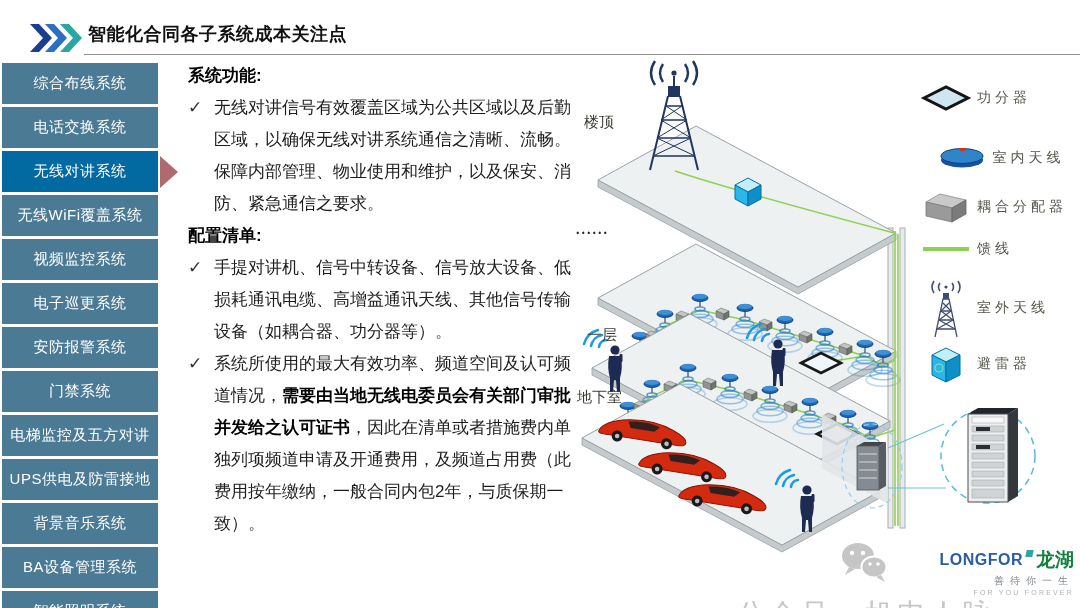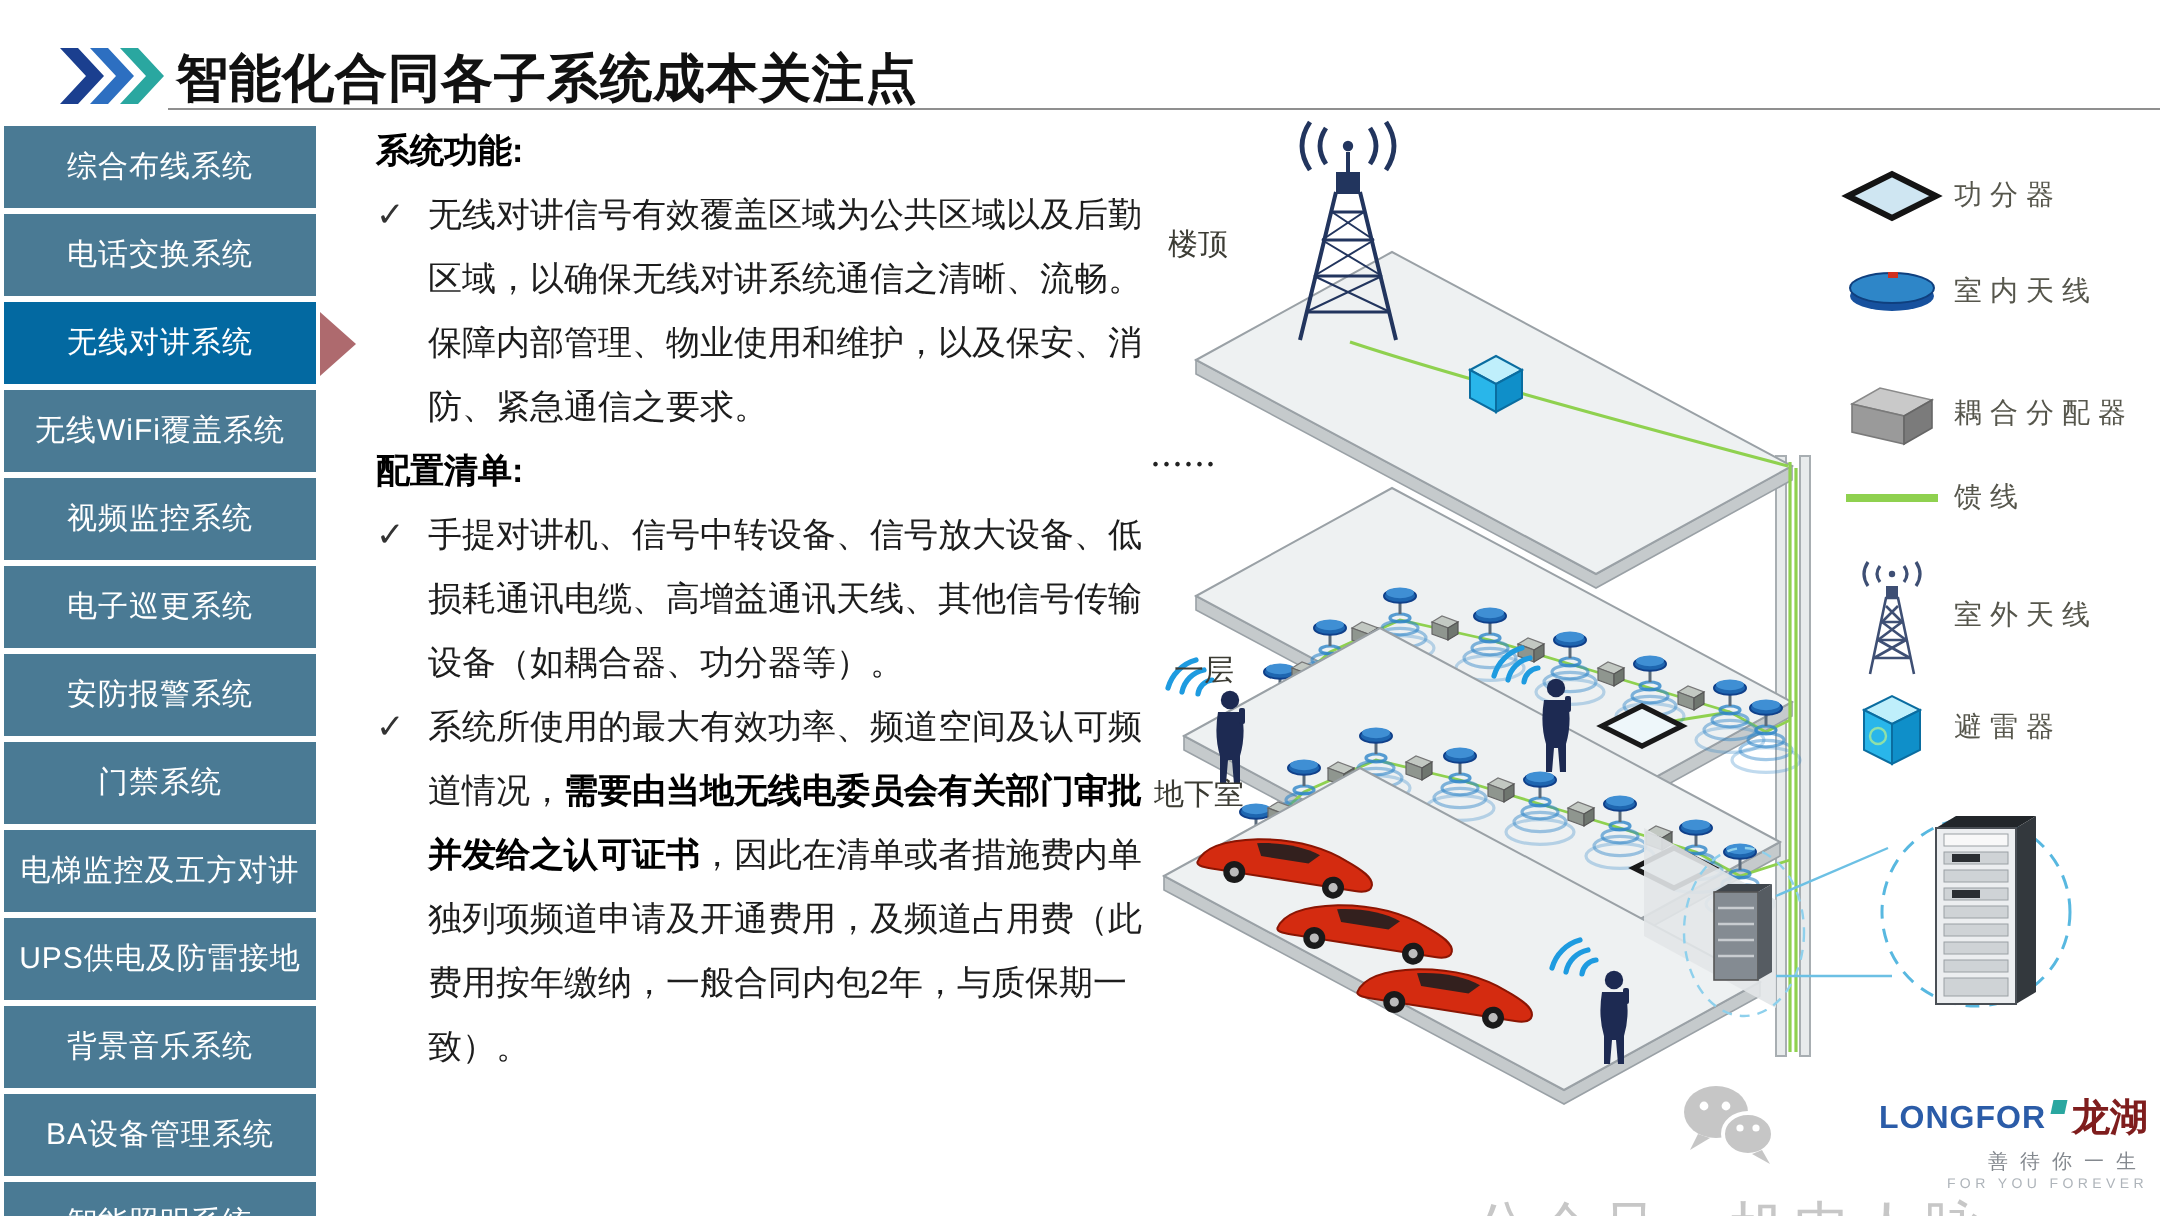--- a/index.html
+++ b/index.html
@@ -2,21 +2,21 @@
 <html><head>
 <meta charset="utf-8">
 <style>
   html,body{margin:0;padding:0;background:#888;}
   .canvas{
     position:relative;width:1080px;height:608px;background:#ffffff;overflow:hidden;
     font-family:"Liberation Sans","DejaVu Sans",sans-serif;margin:0 auto;
   }
   
   .hdr-chevrons{position:absolute;left:30px;top:24px;}
-  .page-title{position:absolute;left:88px;top:22px;font-size:26px;font-weight:bold;color:#111;letter-spacing:.5px;}
+  .page-title{position:absolute;left:88px;top:22px;font-size:18px;font-weight:bold;color:#111;letter-spacing:.5px;}
   .hdr-rule{position:absolute;left:84px;right:0;top:54px;height:0;border-top:1.5px solid #8f8f8f;}
   
   .sidebar{position:absolute;left:2px;top:63px;width:156px;}
   .sb-item{position:relative;height:41px;margin-bottom:3px;background:#4a7a94;color:#fff;
     display:flex;align-items:center;justify-content:center;font-size:15px;letter-spacing:.5px;}
   .sb-item.active{background:#0369a1;}
   .sb-item.active::after{content:"";position:absolute;left:158px;top:50%;transform:translateY(-50%);
     width:0;height:0;border-left:18px solid #ae6a6e;border-top:16px solid transparent;border-bottom:16px solid transparent;}
   
   .textpanel{position:absolute;left:188px;top:60px;width:386px;font-size:17px;line-height:32px;color:#1d1d1d;}
@@ -33,21 +33,21 @@
   .lg-row{position:absolute;left:0;width:165px;height:56px;display:flex;align-items:center;}
   .lg-icon{width:62px;flex:none;display:flex;justify-content:center;align-items:center;}
   .lg-label{font-family:"Liberation Serif","DejaVu Serif",serif;font-size:14px;color:#56564c;letter-spacing:4px;white-space:nowrap;}
   
   .watermark{position:absolute;left:736px;top:541px;display:flex;align-items:center;gap:12px;color:#c7c7c7;
     font-size:30px;letter-spacing:2px;z-index:3;flex-direction:column;}
   .logo{position:absolute;right:6px;top:549px;z-index:4;text-align:right;}
   .logo-row1{display:flex;align-items:flex-start;justify-content:flex-end;gap:3px;}
   .logo-en{font-size:16px;font-weight:800;color:#2b5ca8;letter-spacing:.5px;line-height:22px;}
   .logo-mark{width:7px;height:7px;background:#2aa7a0;transform:skewX(-12deg);margin-top:1px;}
-  .logo-cn{font-size:19px;font-weight:900;color:#7f1d1d;line-height:22px;}
+  .logo-cn{font-size:19px;font-weight:900;color:#15803d;line-height:22px;}
   .logo-tg-cn{font-size:10px;color:#84898f;letter-spacing:6px;margin-top:3px;}
   .logo-tg-en{font-size:7px;color:#aeb4ba;letter-spacing:2.2px;margin-top:1px;}
 </style>
 </head>
 <body>
 
 <div class="canvas">
 
   <svg class="hdr-chevrons" width="56" height="28" viewBox="0 0 56 28">
     <polygon points="0,0 9,0 22,14 9,28 0,28 13,14" fill="#1b3f8f"></polygon>
@@ -303,21 +303,21 @@
 
   <div class="legend">
     <div class="lg-row" style="top:12px;">
       <span class="lg-icon">
         <svg width="52" height="30" viewBox="0 0 52 30">
             <polygon points="4,15 26,4 48,15 26,26" fill="#cfe6f2" stroke="#141414" stroke-width="3"></polygon>
           </svg>
       </span>
       <span class="lg-label">功分器</span>
     </div>
-    <div class="lg-row" style="top:60px;">
+    <div class="lg-row" style="top:72px;justify-content:center;">
       <span class="lg-icon">
         <svg width="52" height="26" viewBox="0 0 52 26">
           <ellipse cx="26" cy="15" rx="21" ry="7.5" fill="#17519e"></ellipse>
           <ellipse cx="26" cy="11" rx="21" ry="7.5" fill="#2e86c8" stroke="#0f3f7e" stroke-width="1"></ellipse>
           <rect x="24" y="3" width="5" height="3" fill="#d03020"></rect>
         </svg>
       </span>
       <span class="lg-label">室内天线</span>
     </div>
     <div class="lg-row" style="top:121px;">

